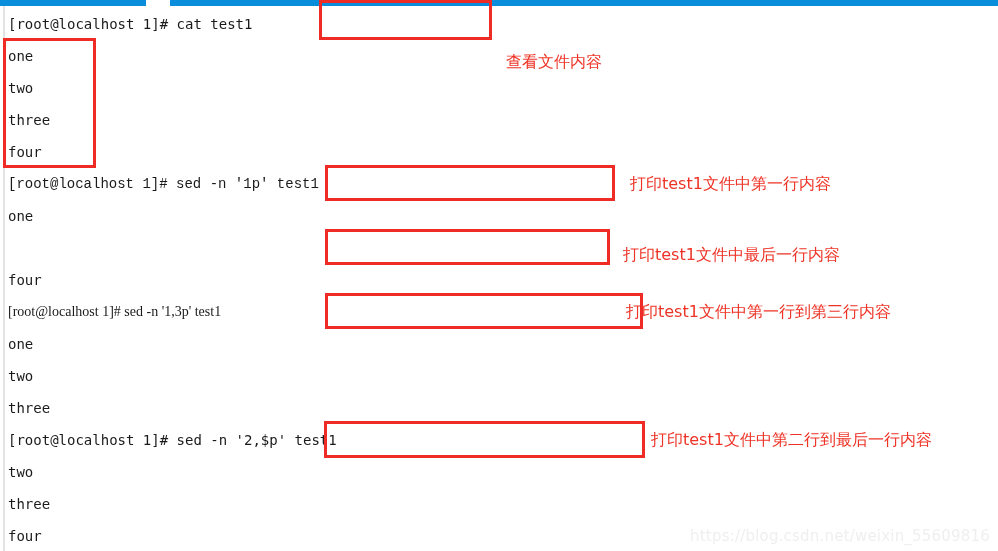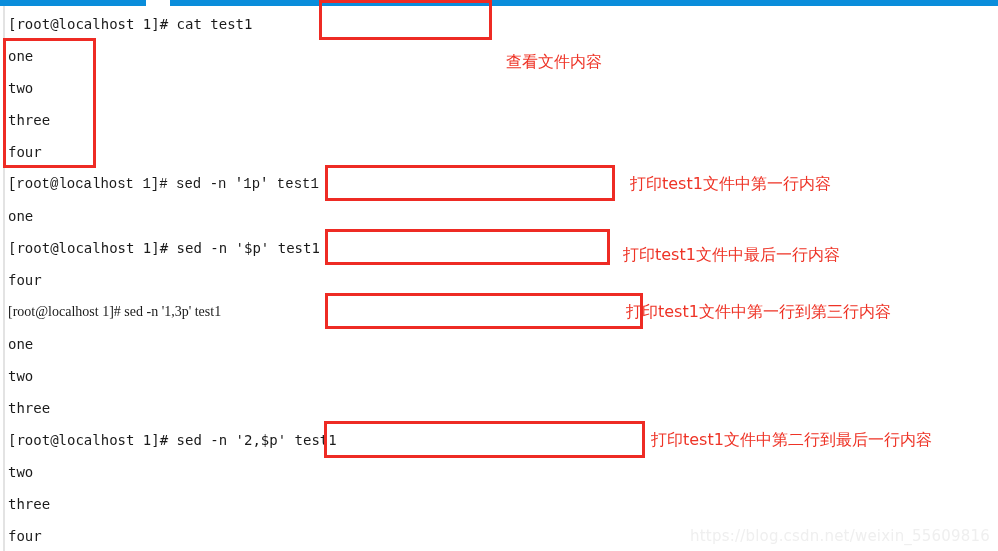--- a/index.html
+++ b/index.html
@@ -113,21 +113,20 @@
 
   <div class="term-line" style="top:34px;">one</div>
   <div class="term-line" style="top:66px;">two</div>
   <div class="term-line" style="top:98px;">three</div>
   <div class="term-line" style="top:130px;">four</div>
 
   <div class="term-line" style="top:162px;font-family:Liberation Mono, monospace;"><span>[root@localhost 1]# </span><span class="cmd">sed -n '1p' test1</span></div>
 
   <div class="term-line" style="top:194px;">one</div>
 
-  <div class="term-line" style="top:226px;"><span>[root@localhost 1]# </span><span class="cmd">sed -n '$p' test1</span></div>
 
   <div class="term-line" style="top:258px;">four</div>
 
   <div class="term-line" style="top:290px;font-family:Liberation Serif, serif;"><span>[root@localhost 1]# </span><span class="cmd">sed -n '1,3p' test1</span></div>
 
   <div class="term-line" style="top:322px;">one</div>
   <div class="term-line" style="top:354px;">two</div>
   <div class="term-line" style="top:386px;">three</div>
 
   <div class="term-line" style="top:418px;"><span>[root@localhost 1]# </span><span class="cmd">sed -n '2,$p' test1</span></div>

